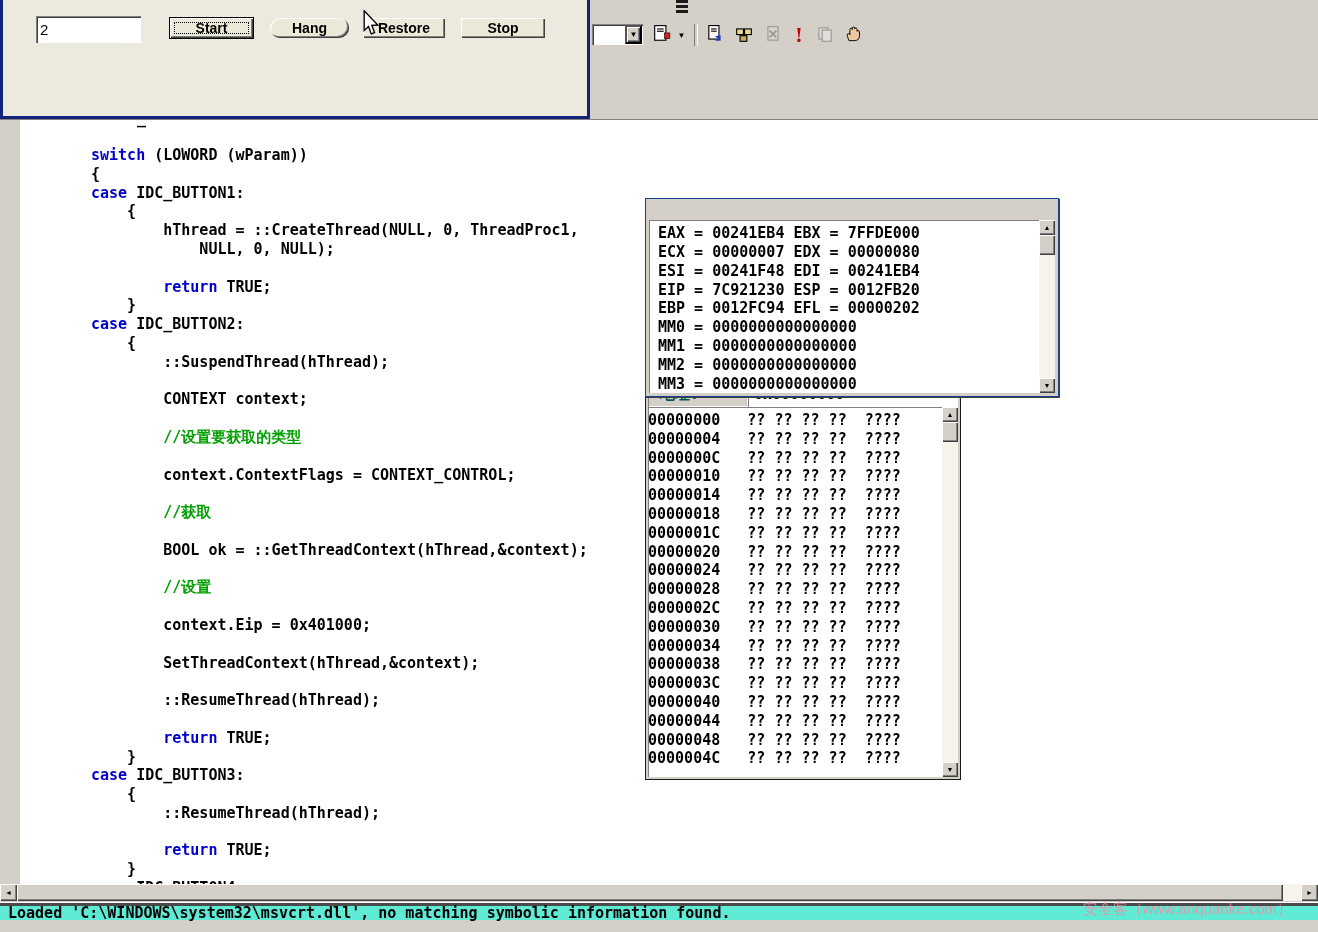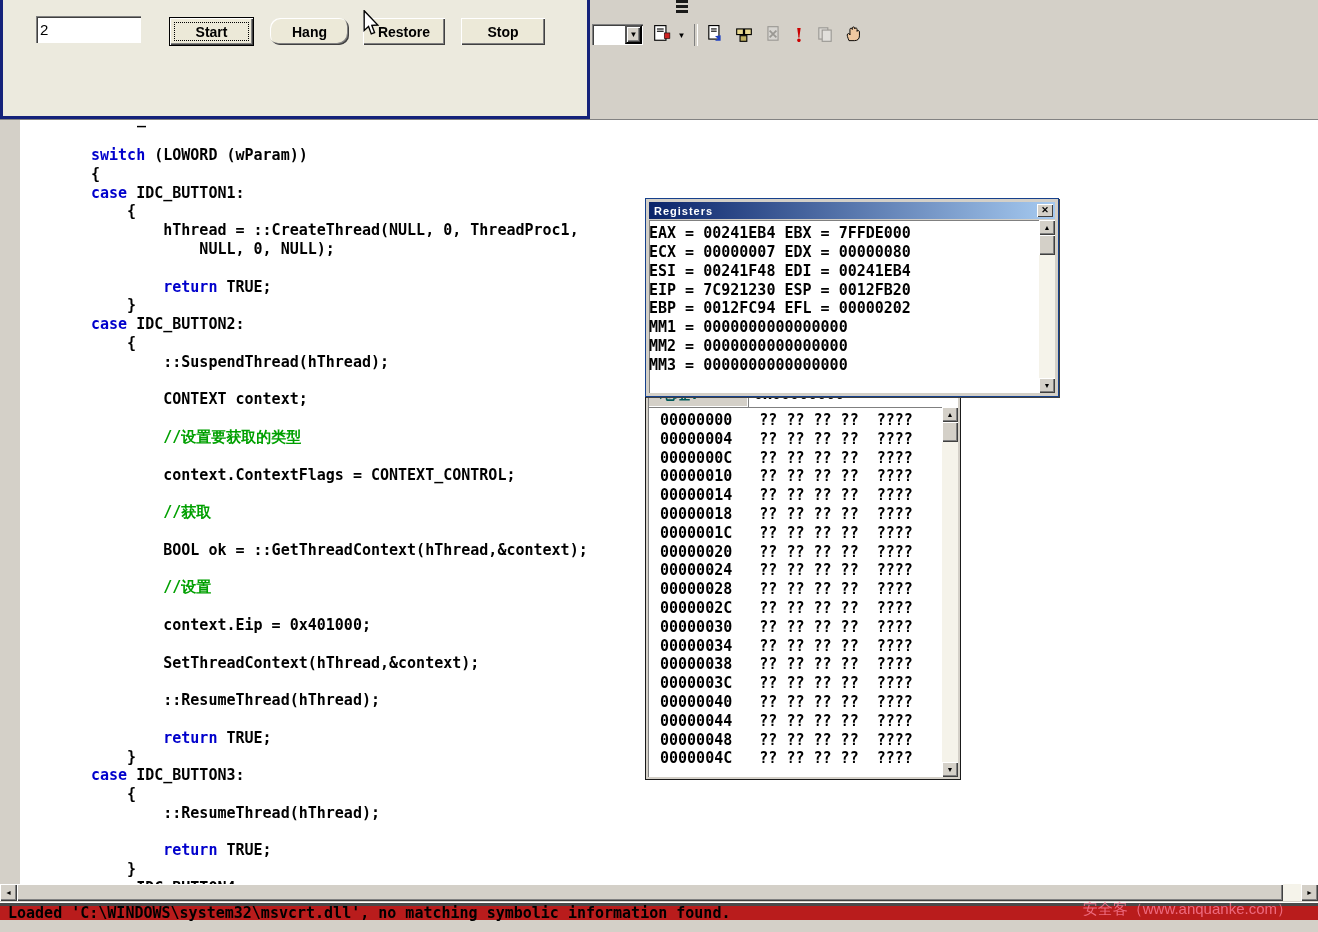--- a/index.html
+++ b/index.html
@@ -22,21 +22,21 @@
   .excl{color:#cc0000;font-weight:bold;font-size:19px;font-family:"DejaVu Serif",serif;}
   .fragment-icon{position:absolute;left:86px;top:0;width:12px;height:14px;}
   .fragment-icon div{height:3px;background:#1a1a1a;margin-bottom:2px;}
 
   
   .dialog{position:absolute;left:0;top:0;width:590px;height:119px;background:#eceade;
     border:3px solid #14227a;border-top:none;box-sizing:border-box;z-index:50;}
   .dlg-input{position:absolute;left:33px;top:16px;width:105px;height:27px;box-sizing:border-box;
     background:#fff;border:none;box-shadow:inset 1px 1px 0 #808080, inset 2px 2px 0 #404040, inset -1px -1px 0 #fff;
     font-family:"Liberation Sans",sans-serif;font-size:15px;padding:2px 4px;}
-  .btn{position:absolute;top:18px;height:27px;background:#ece9d8;border:none;
+  .btn{position:absolute;top:18px;height:20px;background:#ece9d8;border:none;
     box-shadow:inset 1px 1px 0 #ffffff, inset -1px -1px 0 #404040, inset -2px -2px 0 #808080;
     font-family:"Liberation Sans",sans-serif;font-size:14px;font-weight:bold;color:#000;
     display:flex;align-items:center;justify-content:center;}
   .btn.default{box-shadow:0 0 0 1px #000, inset 1px 1px 0 #ffffff, inset -1px -1px 0 #404040, inset -2px -2px 0 #808080;}
   .btn.default::after{content:"";position:absolute;left:4px;right:4px;top:4px;bottom:4px;border:1px dotted #000;}
   .cursor{position:absolute;left:360px;top:10px;z-index:60;}
 
   
   .editor{position:absolute;left:0;top:119px;width:1318px;height:765px;background:#ffffff;
     border-top:1px solid #828282;box-sizing:border-box;overflow:hidden;}
@@ -56,52 +56,52 @@
     box-shadow:1px 1px 0 #404040;}
   .titlebar{position:absolute;left:3px;top:3px;right:3px;height:17px;
     background:linear-gradient(90deg,var(--tb1,#0a246a),var(--tb2,#a6caf0));
     display:flex;align-items:center;padding:0 2px 0 5px;box-sizing:border-box;}
   .titlebar-text{color:#ffffff;font-size:11px;font-weight:bold;letter-spacing:1px;flex:1;}
   .close-btn{width:16px;height:13px;background:#d4d0c8;border:none;padding:0;
     box-shadow:inset 1px 1px 0 #fff, inset -1px -1px 0 #404040;
     font-size:9px;line-height:11px;display:flex;align-items:center;justify-content:center;font-weight:bold;}
   .reg-content{position:absolute;left:3px;top:21px;right:3px;bottom:3px;background:#fff;
     box-shadow:inset 1px 1px 0 #808080;display:flex;}
-  .reg-list{flex:1;overflow:hidden;padding:4px 0 0 0;font-size:15px;line-height:18.85px;}
+  .reg-list{flex:1;overflow:hidden;padding:4px 0 0 9px;font-size:15px;line-height:18.85px;}
   .reg-line{white-space:pre;}
 
   .vscroll{width:16px;background:#f5f3ea;display:flex;flex-direction:column;position:relative;}
   .scroll-btn{width:16px;height:15px;background:#d4d0c8;border:none;padding:0;
     box-shadow:inset 1px 1px 0 #fff, inset -1px -1px 0 #404040, inset -2px -2px 0 #808080;
     font-size:7px;display:flex;align-items:center;justify-content:center;color:#000;}
   .scroll-btn.bottom{margin-top:auto;}
   .scroll-thumb{width:16px;height:20px;background:#d4d0c8;
     box-shadow:inset 1px 1px 0 #fff, inset -1px -1px 0 #404040, inset -2px -2px 0 #808080;}
 
   .mem-win{left:645px;top:378px;width:316px;height:402px;border:1px solid #1a1a1a;z-index:30;padding:2px;}
   .mem-addr-row{position:absolute;left:2px;top:2px;right:2px;height:26px;display:flex;}
   .mem-addr-label{width:100px;background:#d4d0c8;box-shadow:inset 1px 1px 0 #808080, inset -1px -1px 0 #ffffff;
     font-size:15px;display:flex;align-items:center;padding-left:12px;box-sizing:border-box;color:#005858;}
   .mem-addr-value{flex:1;background:#ffffff;box-shadow:inset 1px 1px 0 #808080, inset -1px -1px 0 #ffffff;
     font-size:15px;display:flex;align-items:center;padding-left:6px;box-sizing:border-box;color:#000;}
   .mem-content{position:absolute;left:2px;top:28px;right:2px;bottom:2px;background:#fff;
     box-shadow:inset 1px 1px 0 #808080;display:flex;}
-  .mem-list{flex:1;overflow:hidden;padding:4px 0 0 12px;font-size:15px;line-height:18.8px;}
+  .mem-list{flex:1;overflow:hidden;padding:4px 0 0 0;font-size:15px;line-height:18.8px;}
   .mem-row{white-space:pre;}
 
   
   .h-scrollbar{position:absolute;left:0;top:884px;width:1318px;height:17px;background:#f5f3ea;}
   .h-btn{position:absolute;top:0;width:17px;height:17px;background:#d4d0c8;border:none;padding:0;
     box-shadow:inset 1px 1px 0 #fff, inset -1px -1px 0 #404040, inset -2px -2px 0 #808080;
     font-size:7px;display:flex;align-items:center;justify-content:center;}
   .h-thumb{position:absolute;left:17px;top:0;width:1266px;height:17px;background:#d4d0c8;
     box-shadow:inset 1px 1px 0 #fff, inset -1px -1px 0 #404040, inset -2px -2px 0 #808080;}
   .splitter{position:absolute;left:0;top:902px;width:1318px;height:4px;background:#4a4a4a;
     border-top:1px solid #ffffff;}
-  .status-bar{position:absolute;left:0;top:906px;width:1318px;height:14px;background:#b91c1c;
+  .status-bar{position:absolute;left:0;top:906px;width:1318px;height:14px;background:#5eead4;
     display:flex;align-items:center;padding-left:8px;box-sizing:border-box;}
   .status-msg{font-size:15px;white-space:pre;color:#000;}
   .watermark{position:absolute;right:26px;top:900px;font-size:15px;color:#ff85a0;opacity:.75;z-index:70;}
 </style>
 </head>
 <body>
 
 <div class="screen">
 
   <div class="toolbar-area">
@@ -275,33 +275,28 @@
           </button>
         <div class="scroll-thumb"></div>
         <button class="scroll-btn bottom">
             <span>▼</span>
           </button>
       </div>
     </div>
   </div>
 
   <div class="float-win reg-win">
-    <div class="titlebar">
-      <span class="titlebar-text">Registers</span>
-      <button class="close-btn">
-          <span>✕</span>
-        </button>
-    </div>
     <div class="reg-content">
       <div class="reg-list mono">
           <div class="reg-line">EAX = 00241EB4 EBX = 7FFDE000</div>
           <div class="reg-line">ECX = 00000007 EDX = 00000080</div>
           <div class="reg-line">ESI = 00241F48 EDI = 00241EB4</div>
           <div class="reg-line">EIP = 7C921230 ESP = 0012FB20</div>
           <div class="reg-line">EBP = 0012FC94 EFL = 00000202</div>
+          <div class="reg-line">MM0 = 0000000000000000</div>
           <div class="reg-line">MM1 = 0000000000000000</div>
           <div class="reg-line">MM2 = 0000000000000000</div>
           <div class="reg-line">MM3 = 0000000000000000</div>
         </div>
       <div class="vscroll">
         <button class="scroll-btn">
             <span>▲</span>
           </button>
         <div class="scroll-thumb"></div>
         <button class="scroll-btn bottom">

